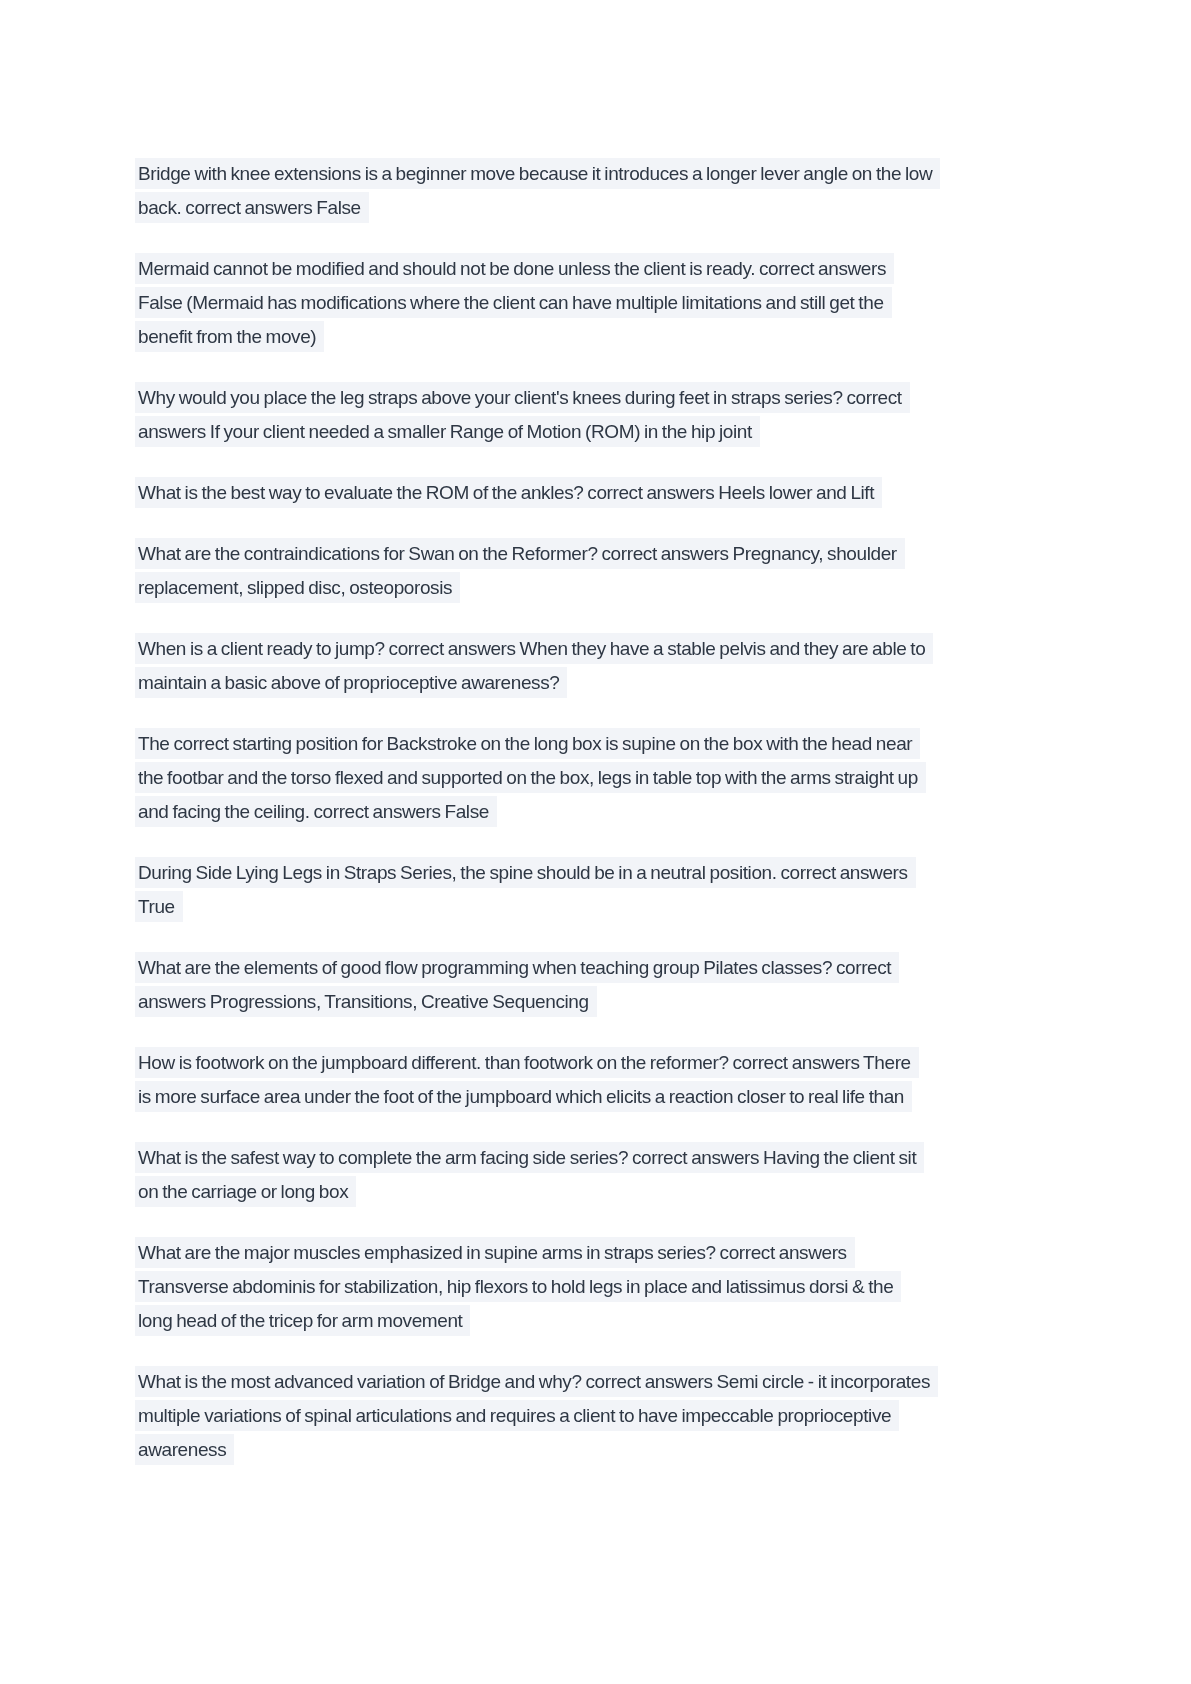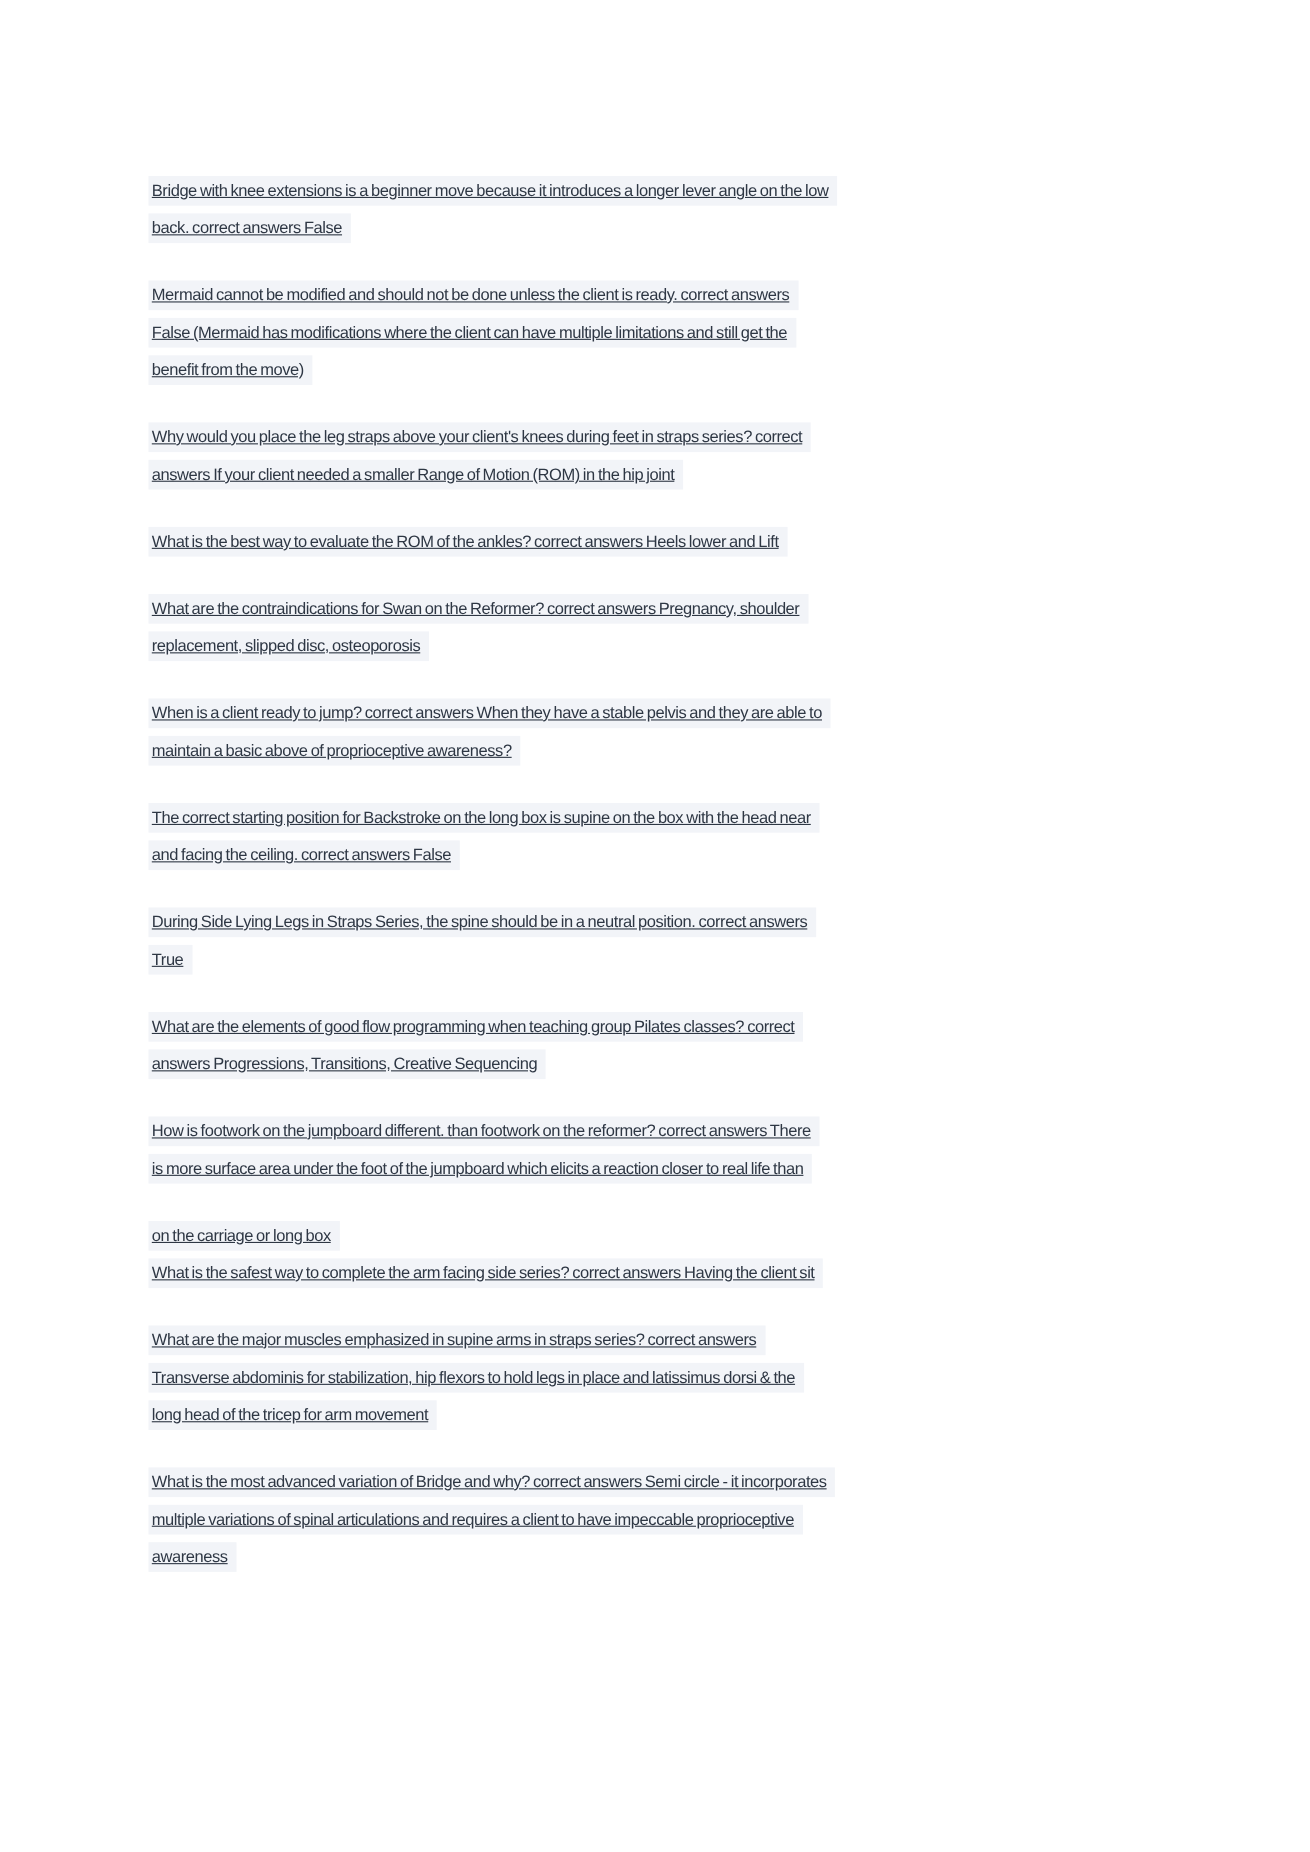--- a/index.html
+++ b/index.html
@@ -23,26 +23,25 @@
     top: 157px;
     width: 980px;
   }
   .para {
     margin: 0 0 27px 0;
   }
   .line {
     display: block;
     height: 34px;
     line-height: 34px;
-    font-size: 15px;
+    font-size: 19px;
     letter-spacing: -0.4px;
     word-spacing: -1px;
     white-space: nowrap;
     color: var(--text-color, #2e3744);
-    text-decoration: underline;
   }
   .hl {
     background: var(--hl-color, #f2f4f8);
     padding: 5px 8px 5px 3px;
     box-decoration-break: clone;
     -webkit-box-decoration-break: clone;
   }
 </style>
 </head>
 <body>
@@ -68,37 +67,38 @@
       <div class="para">
         <div class="line"><span class="hl">What are the contraindications for Swan on the Reformer? correct answers Pregnancy, shoulder</span></div>
         <div class="line"><span class="hl">replacement, slipped disc, osteoporosis</span></div>
       </div>
       <div class="para">
         <div class="line"><span class="hl">When is a client ready to jump? correct answers When they have a stable pelvis and they are able to</span></div>
         <div class="line"><span class="hl">maintain a basic above of proprioceptive awareness?</span></div>
       </div>
       <div class="para">
         <div class="line"><span class="hl">The correct starting position for Backstroke on the long box is supine on the box with the head near</span></div>
+        <div class="line"><span class="hl">the footbar and the torso flexed and supported on the box, legs in table top with the arms straight up</span></div>
         <div class="line"><span class="hl">and facing the ceiling. correct answers False</span></div>
       </div>
       <div class="para">
         <div class="line"><span class="hl">During Side Lying Legs in Straps Series, the spine should be in a neutral position. correct answers</span></div>
         <div class="line"><span class="hl">True</span></div>
       </div>
       <div class="para">
         <div class="line"><span class="hl">What are the elements of good flow programming when teaching group Pilates classes? correct</span></div>
         <div class="line"><span class="hl">answers Progressions, Transitions, Creative Sequencing</span></div>
       </div>
       <div class="para">
         <div class="line"><span class="hl">How is footwork on the jumpboard different. than footwork on the reformer? correct answers There</span></div>
         <div class="line"><span class="hl">is more surface area under the foot of the jumpboard which elicits a reaction closer to real life than</span></div>
       </div>
       <div class="para">
+        <div class="line"><span class="hl">What is the safest way to complete the arm facing side series? correct answers Having the client sit</span></div>
         <div class="line"><span class="hl">on the carriage or long box</span></div>
-        <div class="line"><span class="hl">What is the safest way to complete the arm facing side series? correct answers Having the client sit</span></div>
       </div>
       <div class="para">
         <div class="line"><span class="hl">What are the major muscles emphasized in supine arms in straps series? correct answers</span></div>
         <div class="line"><span class="hl">Transverse abdominis for stabilization, hip flexors to hold legs in place and latissimus dorsi &amp; the</span></div>
         <div class="line"><span class="hl">long head of the tricep for arm movement</span></div>
       </div>
       <div class="para">
         <div class="line"><span class="hl">What is the most advanced variation of Bridge and why? correct answers Semi circle - it incorporates</span></div>
         <div class="line"><span class="hl">multiple variations of spinal articulations and requires a client to have impeccable proprioceptive</span></div>
         <div class="line"><span class="hl">awareness</span></div>

